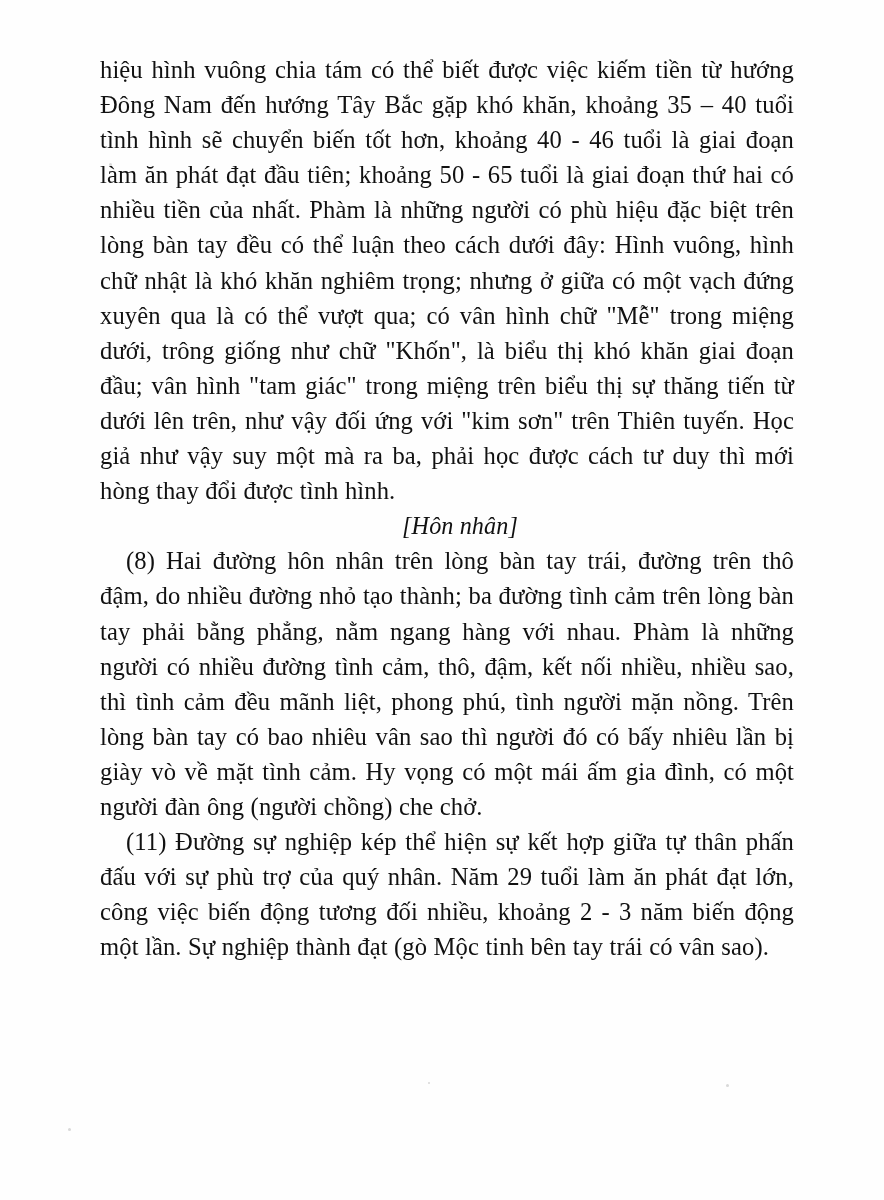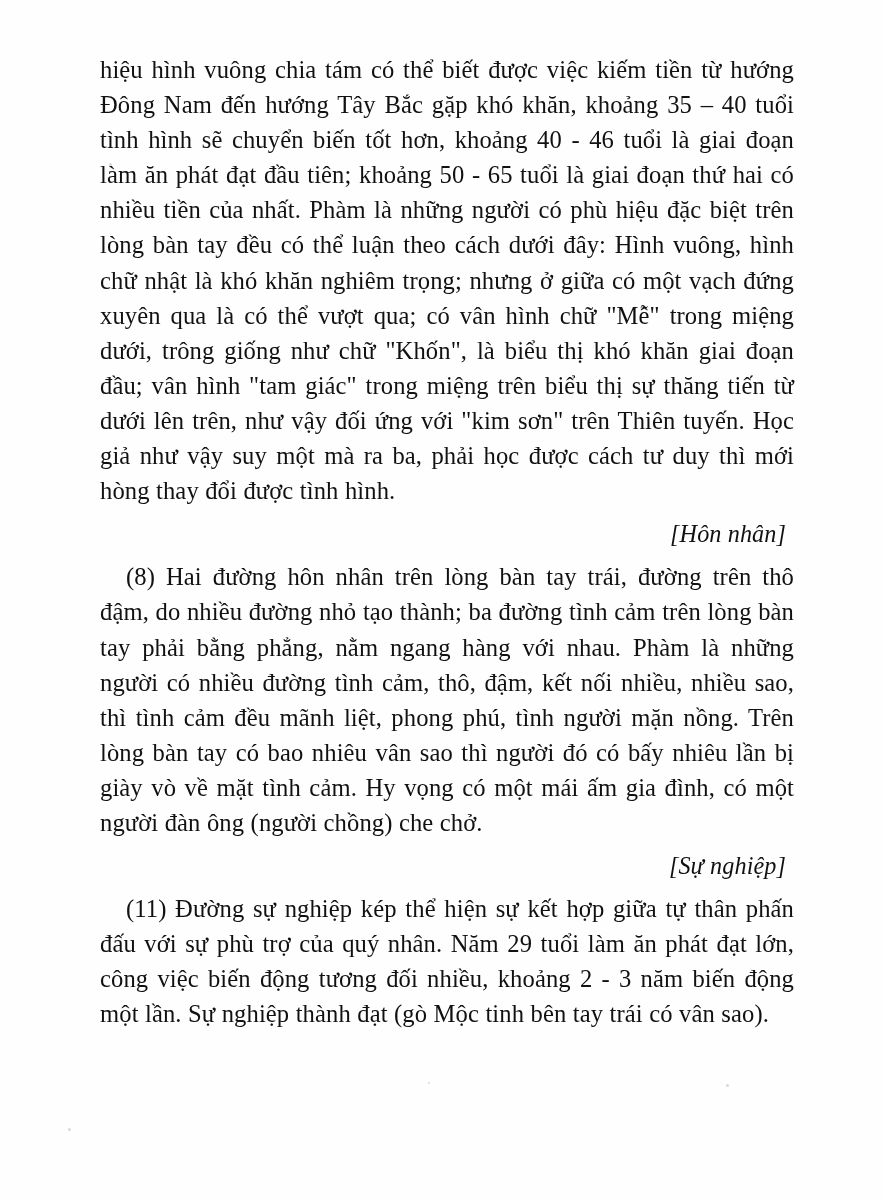--- a/index.html
+++ b/index.html
@@ -38,26 +38,26 @@
     text-justify: inter-word;
     text-indent: 26px;
     letter-spacing: 0.1px;
     word-spacing: 0.2px;
     -webkit-font-smoothing: none;
   }
   p.para.first {
     text-indent: 0;
   }
   p.heading {
-    margin: 8px;
+    margin: 0;
     padding: 0;
     font-size: 24.2px;
     line-height: 35.1px;
     font-style: italic;
-    text-align: right;
+    text-align: center;
     text-indent: 26px;
     letter-spacing: 0.1px;
   }
   .gap-before-heading { margin-top: 12px; }
   .gap-after-heading  { margin-top: 11px; }
   .gap-para           { margin-top: 12px; }
 
   .page-number {
     position: absolute;
     right: 88px;
@@ -85,21 +85,20 @@
   <div class="textblock">
 
     <p class="para first">hiệu hình vuông chia tám có thể biết được việc kiếm tiền từ hướng Đông Nam đến hướng Tây Bắc gặp khó khăn, khoảng 35 – 40 tuổi tình hình sẽ chuyển biến tốt hơn, khoảng 40 - 46 tuổi là giai đoạn làm ăn phát đạt đầu tiên; khoảng 50 - 65 tuổi là giai đoạn thứ hai có nhiều tiền của nhất. Phàm là những người có phù hiệu đặc biệt trên lòng bàn tay đều có thể luận theo cách dưới đây: Hình vuông, hình chữ nhật là khó khăn nghiêm trọng; nhưng ở giữa có một vạch đứng xuyên qua là có thể vượt qua; có vân hình chữ "Mễ" trong miệng dưới, trông giống như chữ "Khốn", là biểu thị khó khăn giai đoạn đầu; vân hình "tam giác" trong miệng trên biểu thị sự thăng tiến từ dưới lên trên, như vậy đối ứng với "kim sơn" trên Thiên tuyến. Học giả như vậy suy một mà ra ba, phải học được cách tư duy thì mới hòng thay đổi được tình hình.</p>
 
     <p class="heading gap-before-heading">[Hôn nhân]</p>
 
     <p class="para gap-after-heading">(8) Hai đường hôn nhân trên lòng bàn tay trái, đường trên thô đậm, do nhiều đường nhỏ tạo thành; ba đường tình cảm trên lòng bàn tay phải bằng phẳng, nằm ngang hàng với nhau. Phàm là những người có nhiều đường tình cảm, thô, đậm, kết nối nhiều, nhiều sao, thì tình cảm đều mãnh liệt, phong phú, tình người mặn nồng. Trên lòng bàn tay có bao nhiêu vân sao thì người đó có bấy nhiêu lần bị giày vò về mặt tình cảm. Hy vọng có một mái ấm gia đình, có một người đàn ông (người chồng) che chở.</p>
 
 
 
-    <p class="heading gap-before-heading">[Sự nghiệp]</p>
 
     <p class="para gap-after-heading">(11) Đường sự nghiệp kép thể hiện sự kết hợp giữa tự thân phấn đấu với sự phù trợ của quý nhân. Năm 29 tuổi làm ăn phát đạt lớn, công việc biến động tương đối nhiều, khoảng 2 - 3 năm biến động một lần. Sự nghiệp thành đạt (gò Mộc tinh bên tay trái có vân sao).</p>
 
   </div>
 
   <div class="page-number">435</div>
 
   <div class="speckle" style="left:109px; top:163px; width:3px; height:3px;"></div>
   <div class="speckle" style="left:303px; top:458px; width:3px; height:3px;"></div>
   <div class="speckle" style="left:68px; top:1128px; width:3px; height:3px;"></div>

